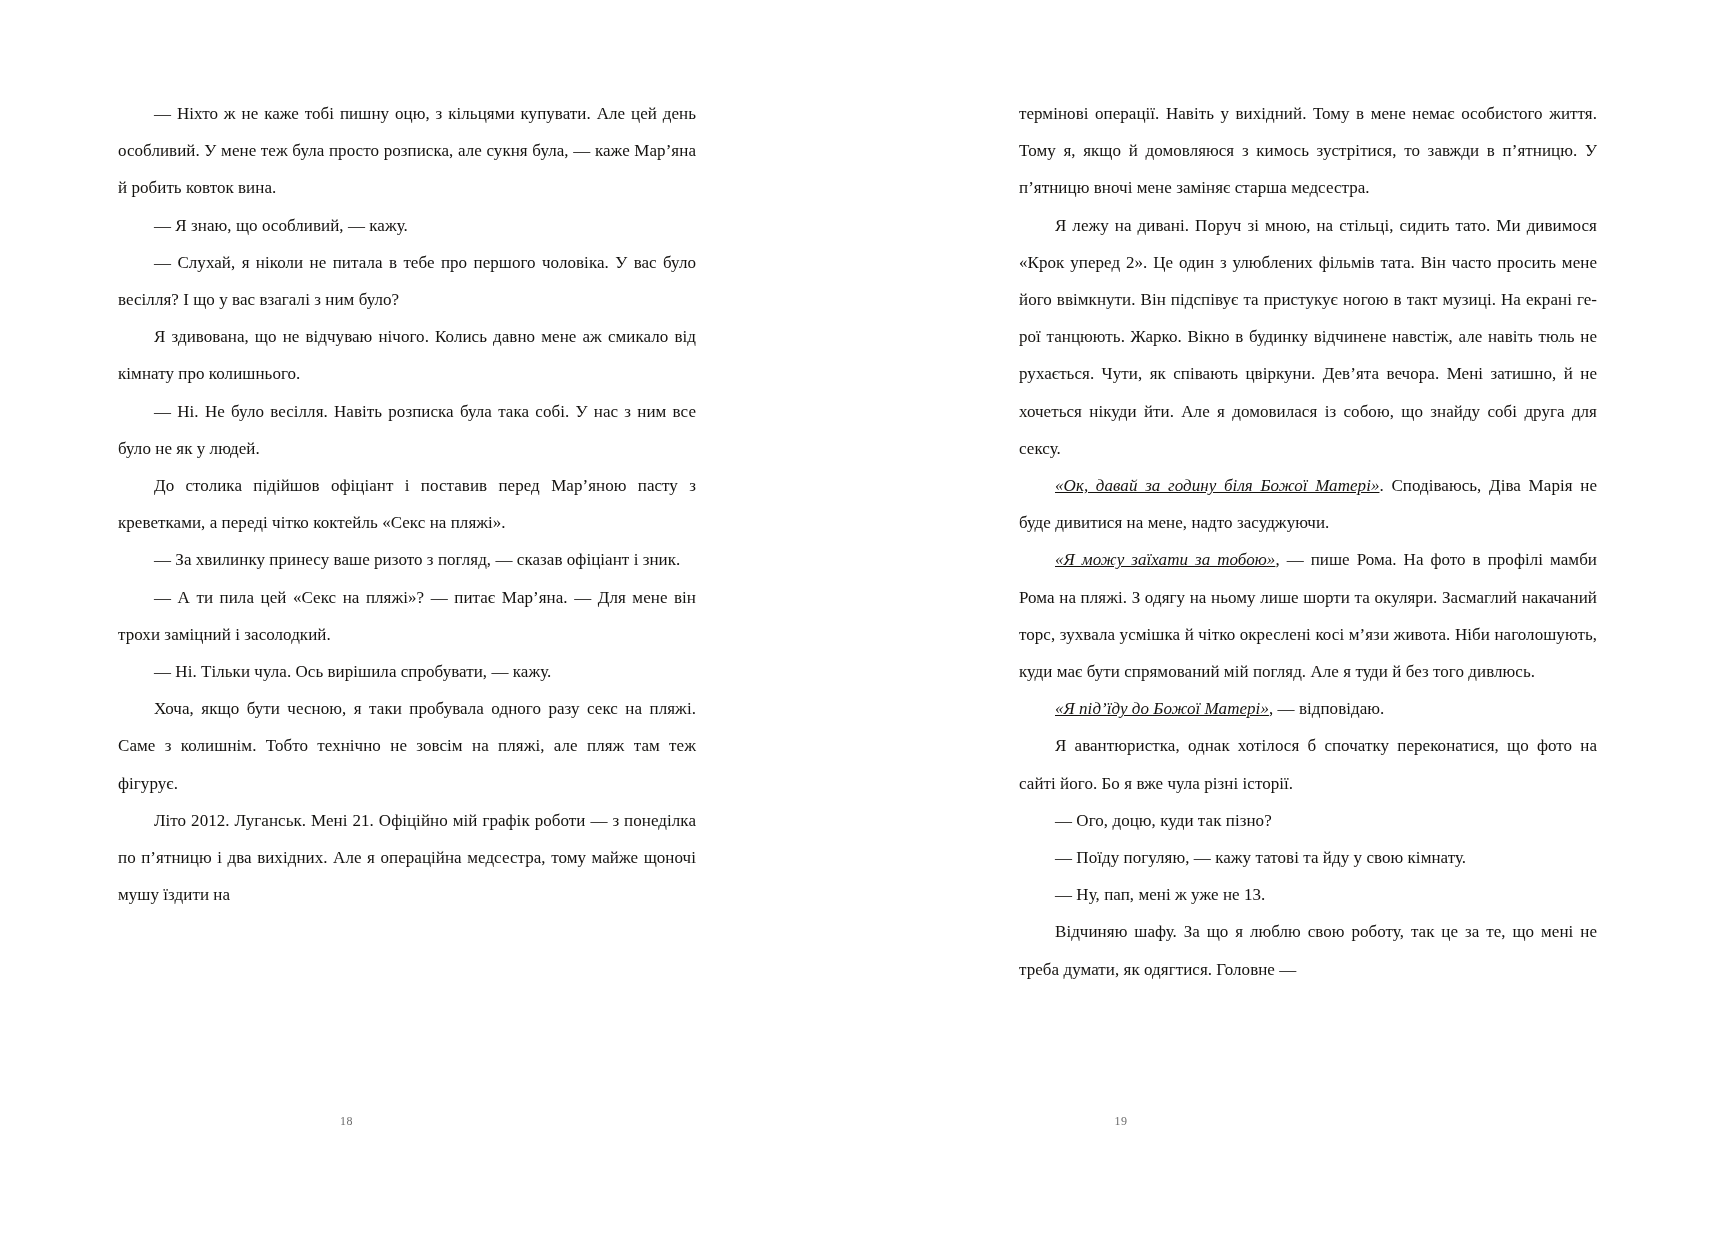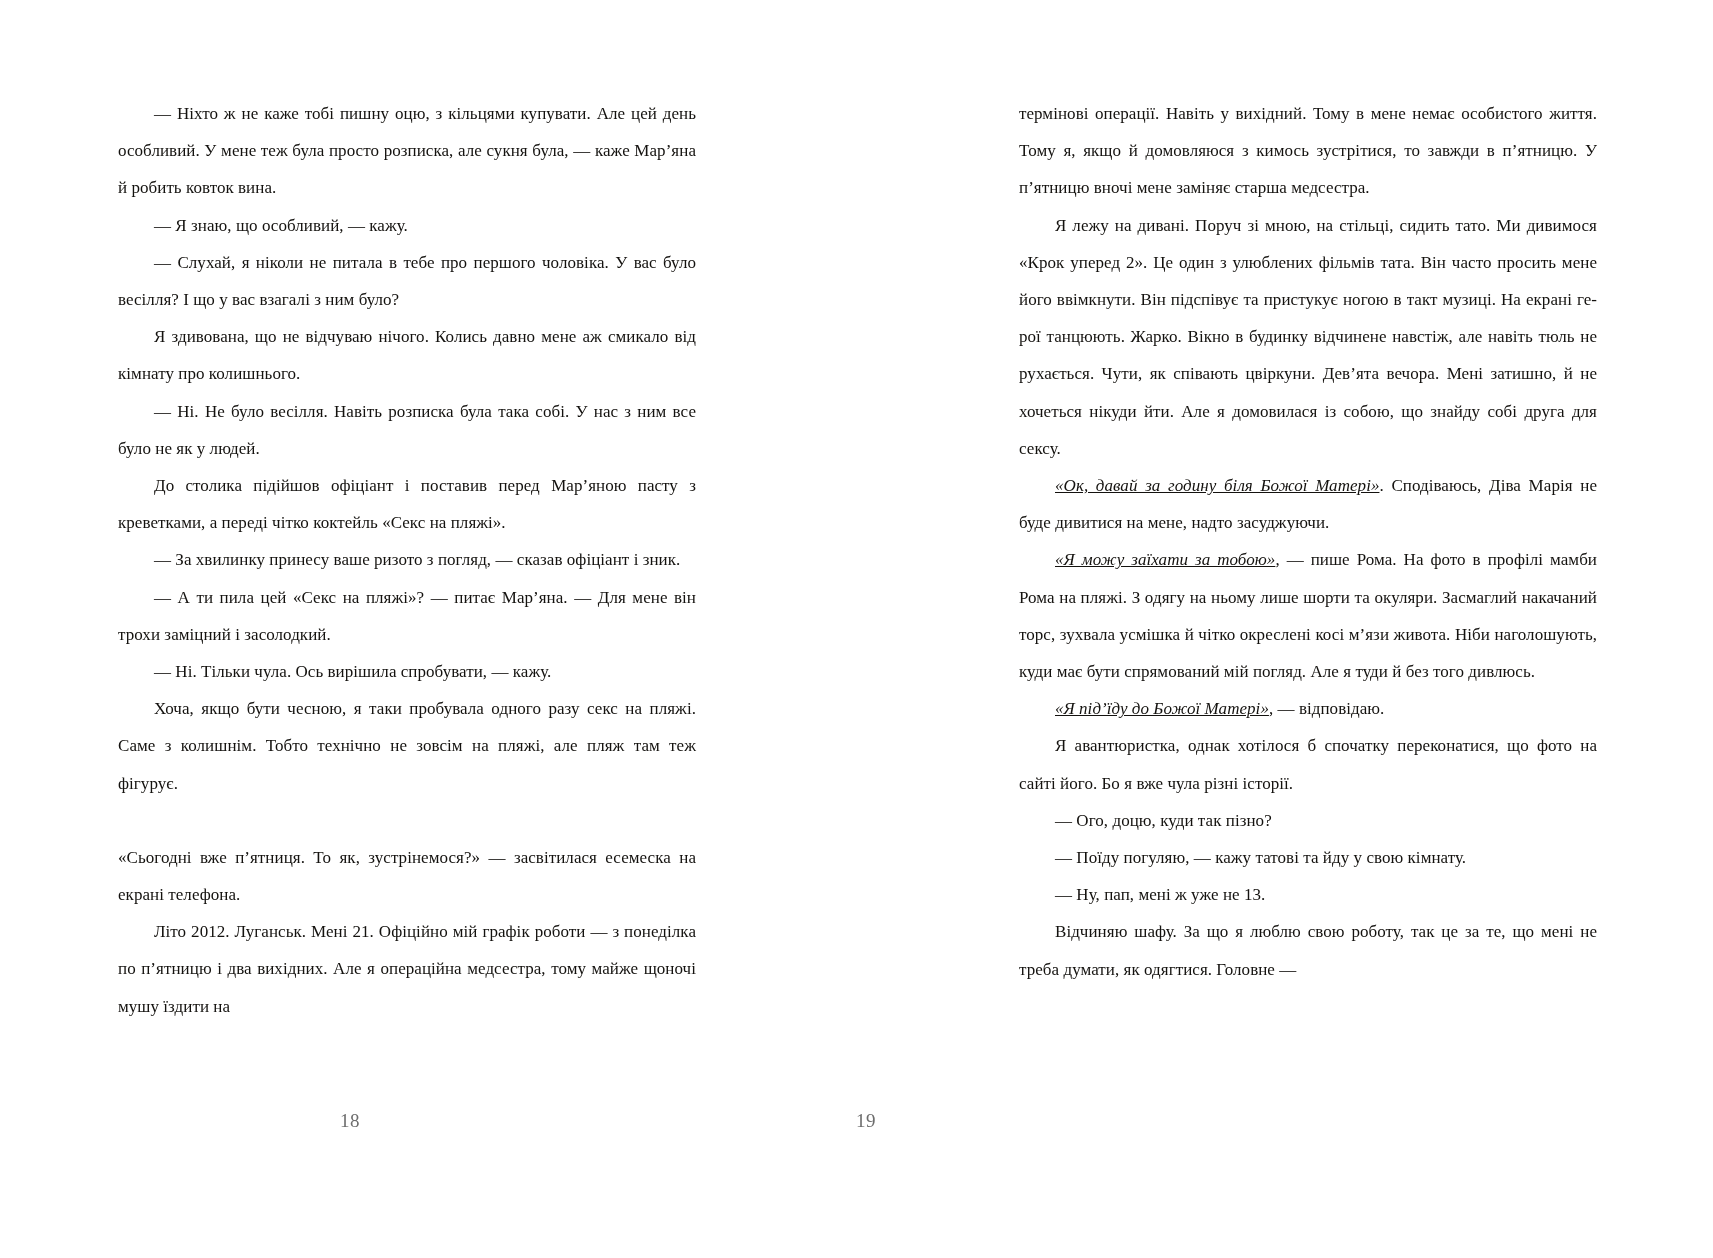--- a/index.html
+++ b/index.html
@@ -49,46 +49,45 @@
   .text-block p.gap-before { margin-top: 37px; }
   .text-block p em,
   .text-block p .italic {
     font-style: italic;
     text-decoration: underline;
   }
 
   .folio {
     position: absolute;
     bottom: 128px;
-    font-size: 19px;
+    font-size: 12px;
     line-height: 18px;
     color: #6d6d6d;
     letter-spacing: 0.4px;
   }
   .folio-left  { left: 0; right: 0; text-align: left;  padding-left: 340px; }
-  .folio-right { left: 0; right: 0; text-align: left; padding-right: 326px; }
+  .folio-right { left: 0; right: 0; text-align: center; padding-right: 326px; }
 </style>
 </head>
 <body>
 
 <div class="spread">
 
   <div class="page page-left">
     <div class="text-block" id="left-text">
         <p>— Ніхто ж не каже тобі пишну оцю, з кільцями купувати. Але цей день особливий. У мене теж була просто розпис­ка, але сукня була, — каже Мар’яна й робить ковток вина.</p>
         <p>— Я знаю, що особливий, — кажу.</p>
         <p>— Слухай, я ніколи не питала в тебе про першого чолові­ка. У вас було весілля? І що у вас взагалі з ним було?</p>
         <p>Я здивована, що не відчуваю нічого. Колись давно мене аж смикало від кімнату про колишнього.</p>
         <p>— Ні. Не було весілля. Навіть розписка була така собі. У нас з ним все було не як у людей.</p>
         <p>До столика підійшов офіціант і поставив перед Мар’я­ною пасту з креветками, а переді чітко коктейль «Секс на пляжі».</p>
         <p>— За хвилинку принесу ваше ризото з погляд, — ска­зав офіціант і зник.</p>
         <p>— А ти пила цей «Секс на пляжі»? — питає Мар’яна. — Для мене він трохи заміцний і засолодкий.</p>
         <p>— Ні. Тільки чула. Ось вирішила спробувати, — кажу.</p>
         <p>Хоча, якщо бути чесною, я таки пробувала одного разу секс на пляжі. Саме з колишнім. Тобто технічно не зовсім на пляжі, але пляж там теж фігурує.</p>
-        <p class="no-indent gap-before">«Сьогодні вже п’ятниця. То як, зустрінемося?» — засвіти­лася есемеска на екрані телефона.</p>
         <p>Літо 2012. Луганськ. Мені 21. Офіційно мій графік ро­боти — з понеділка по п’ятницю і два вихідних. Але я опе­раційна медсестра, тому майже щоночі мушу їздити на</p>
       </div>
     <div class="folio folio-left">18</div>
   </div>
 
   <div class="page page-right">
     <div class="text-block" id="right-text">
         <p class="no-indent">термінові операції. Навіть у вихідний. Тому в мене немає особистого життя. Тому я, якщо й домовляюся з кимось зустрітися, то завжди в п’ятницю. У п’ятницю вночі мене заміняє старша медсестра.</p>
         <p>Я лежу на дивані. Поруч зі мною, на стільці, сидить та­то. Ми дивимося «Крок уперед 2». Це один з улюблених фільмів тата. Він часто просить мене його ввімкнути. Він підспівує та пристукує ногою в такт музиці. На екрані ге­рої танцюють. Жарко. Вікно в будинку відчинене навстіж, але навіть тюль не рухається. Чути, як співають цвіркуни. Дев’ята вечора. Мені затишно, й не хочеться нікуди йти. Але я домовилася із собою, що знайду собі друга для сексу.</p>
         <p><em>«Ок, давай за годину біля Божої Матері»</em><span>. Сподіваюсь, Діва Марія не буде дивитися на мене, надто засуджуючи.</span></p>

